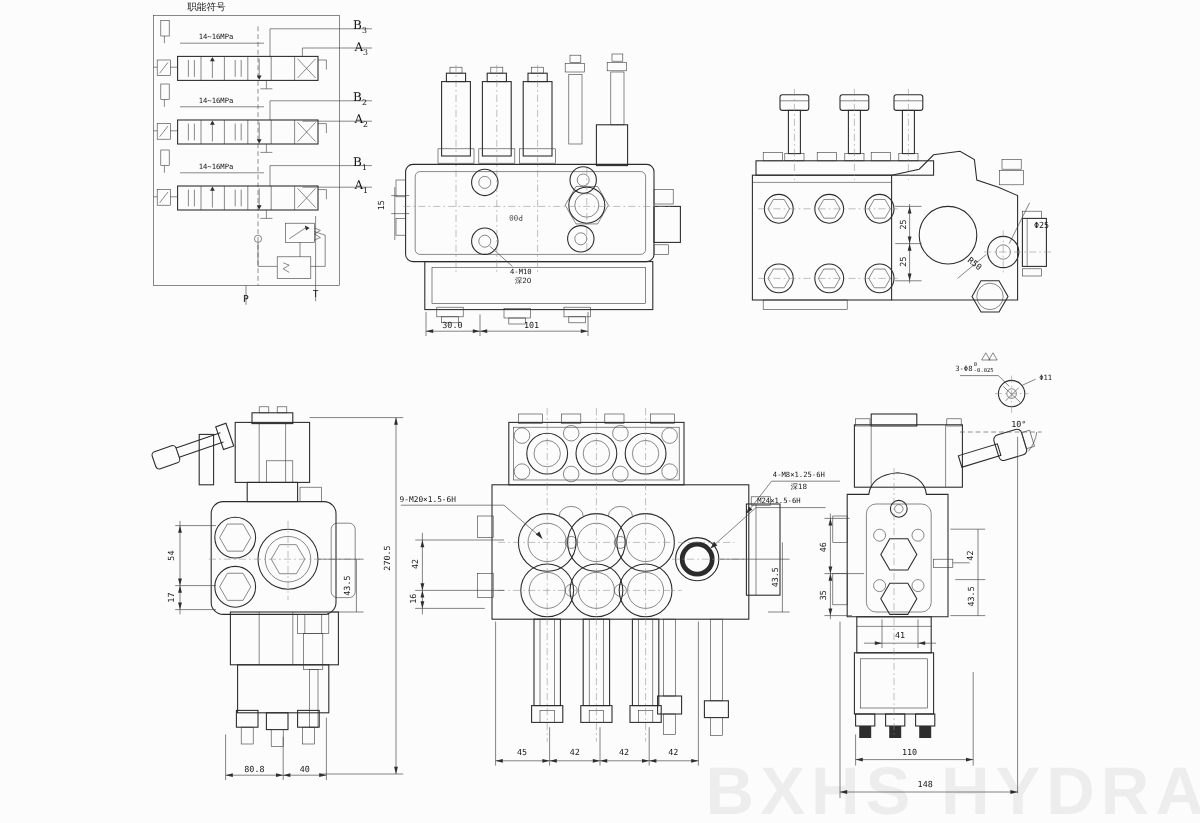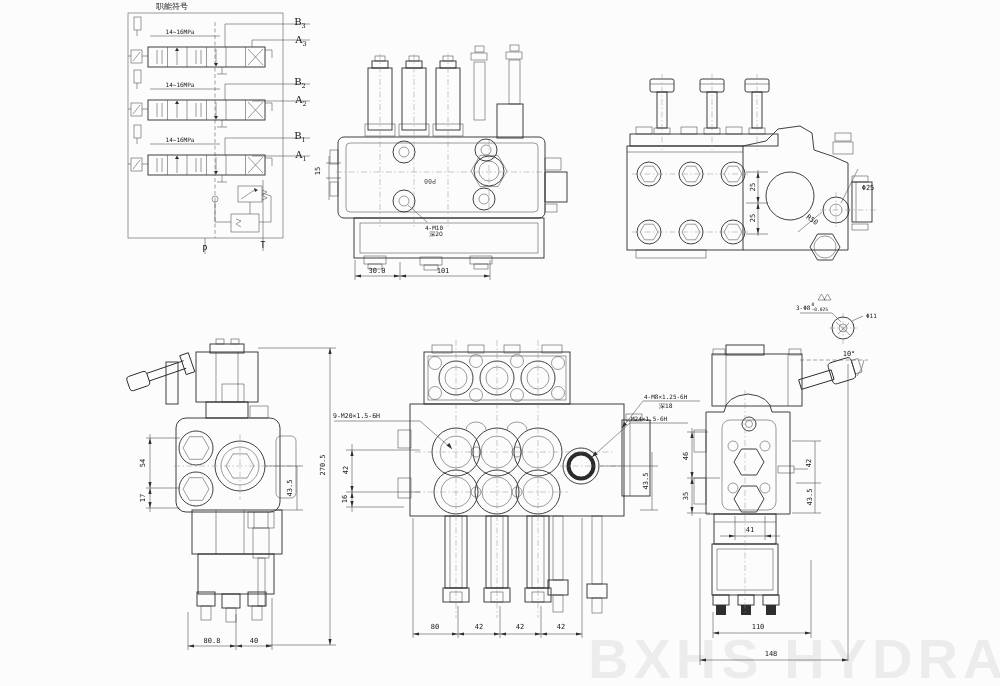--- a/index.html
+++ b/index.html
@@ -607,21 +607,21 @@
   <span class="lbl" style="left:212px;top:641px;">80.8</span>
   <span class="lbl" style="left:254px;top:641px;">40</span>
 
   <span class="lbl left f65" style="left:333px;top:416px;">9-M20×1.5-6H</span>
   <span class="lbl v" style="left:346px;top:470px;">42</span>
   <span class="lbl v" style="left:345px;top:499px;">16</span>
   <span class="lbl left f6" style="left:644px;top:396px;">4-M8×1.25-6H</span>
   <span class="lbl left f6 cjk" style="left:659px;top:406px;">深18</span>
   <span class="lbl left f6" style="left:631px;top:418px;">M24×1.5-6H</span>
   <span class="lbl v" style="left:646px;top:481px;">43.5</span>
-  <span class="lbl" style="left:435px;top:627px;">80</span>
+  <span class="lbl" style="left:435px;top:627px;">45</span>
   <span class="lbl" style="left:479px;top:627px;">42</span>
   <span class="lbl" style="left:520px;top:627px;">42</span>
   <span class="lbl" style="left:561px;top:627px;">42</span>
 
   <span class="lbl" style="left:849px;top:354px;">10°</span>
   <span class="lbl left f6" style="left:796px;top:308px;"><span>3-Φ8</span><span class="tol"><span>0</span><br><span>-0.025</span></span></span>
   <span class="lbl left f6" style="left:866px;top:315px;">Φ11</span>
   <span class="lbl v" style="left:686px;top:456px;">46</span>
   <span class="lbl v" style="left:686px;top:496px;">35</span>
   <span class="lbl" style="left:750px;top:530px;">41</span>

